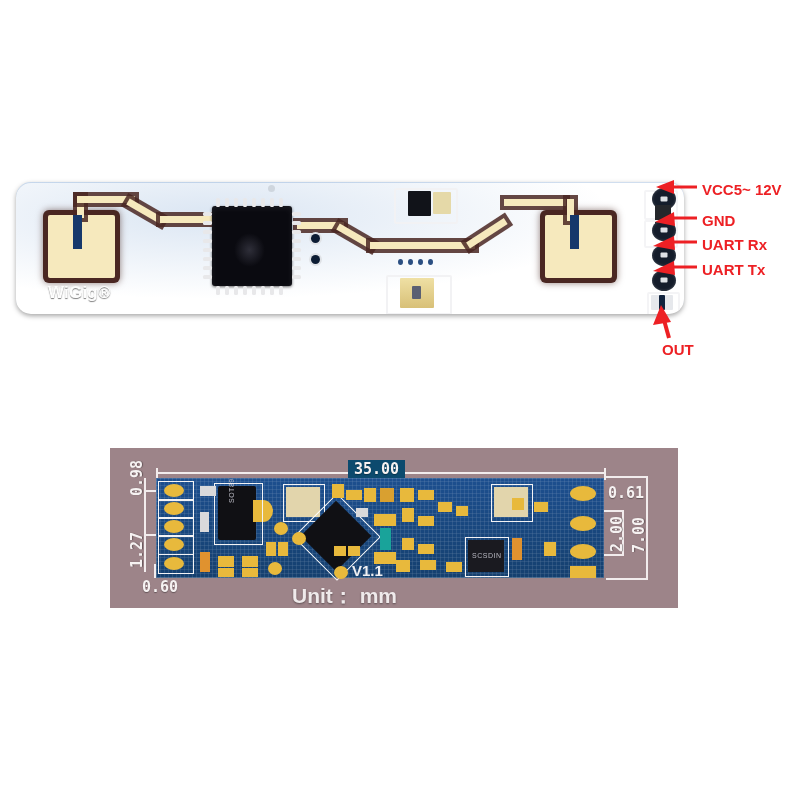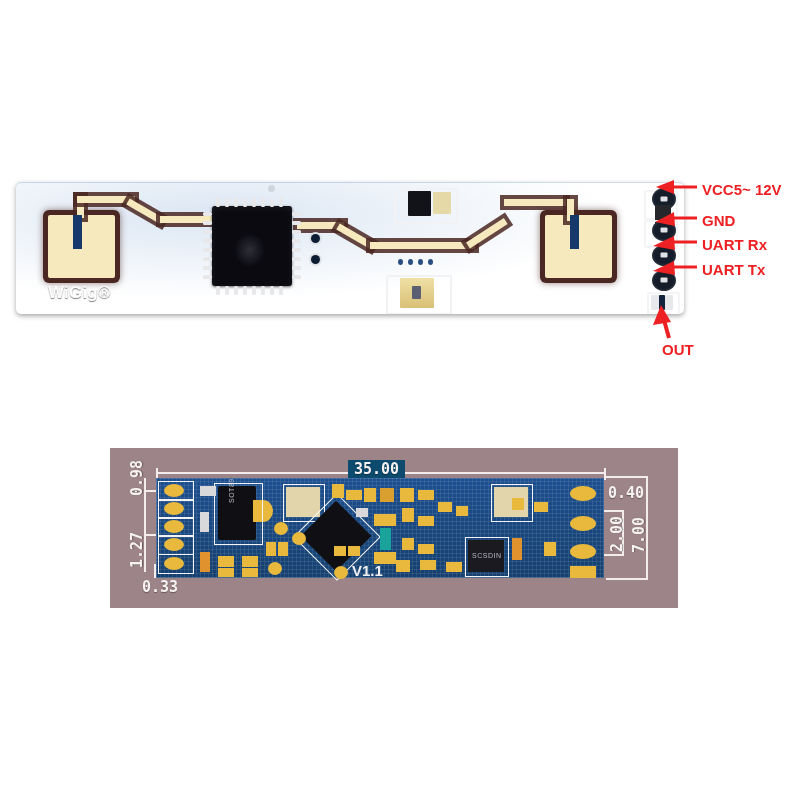--- a/index.html
+++ b/index.html
@@ -1,21 +1,21 @@
 <!DOCTYPE html>
 <html><head>
 <meta charset="utf-8">
 <style>
   html,body{margin:0;padding:0;background:#ffffff;}
   body{width:800px;height:800px;overflow:hidden;font-family:"Liberation Sans",sans-serif;}
   #root{position:relative;width:800px;height:800px;background:#fff;}
 
   
   .photo-top{position:absolute;left:16px;top:182px;width:668px;height:132px;}
-  .pcb{position:absolute;inset:0;border-radius:5px;
+  .pcb{position:absolute;inset:0;border-radius:15px;
        background:linear-gradient(178deg,#1d4madd 0%,#133766 0%,#16386b 18%,#123562 55%,#0f2d54 88%,#0d2749 100%);
        box-shadow:0 2px 5px rgba(0,0,0,.35), inset 0 1px 0 rgba(120,160,210,.35);
        overflow:hidden;}
   .pcb:before{content:"";position:absolute;inset:0;
        background:radial-gradient(ellipse at 30% 25%,rgba(90,140,200,.22),rgba(0,0,0,0) 60%);}
 
   
   .ant{position:absolute;background:#f6e9bd;border-radius:2px;
        box-shadow:0 0 0 5px #4a2722, 0 0 7px 5px rgba(60,25,20,.55);}
   .ant-l{left:32px;top:33px;width:67px;height:63px;}
@@ -317,21 +317,22 @@
         <div class="gr" style="left:178px;top:68px;width:12px;height:10px;"></div>
         <div class="gr" style="left:192px;top:68px;width:12px;height:10px;"></div>
         <div class="gp" style="left:178px;top:88px;width:14px;height:13px;"></div>
       </div>
 
       <span class="vtag" style="left:196px;top:84px;">V1.1</span>
     </div>
 
     <span class="dim" style="left:238px;top:12px;background:#0c4a6e;padding:0 6px;">35.00</span>
     <span class="dim v" style="left:520px;top:105px;transform:rotate(-90deg);">7.00</span>
-    <span class="dim" style="left:498px;top:36px;">0.40</span>
+    <span class="dim" style="left:498px;top:36px;">0.61</span>
     <span class="dim v" style="left:498px;top:104px;transform:rotate(-90deg);">2.00</span>
     <span class="dim v" style="left:18px;top:48px;transform:rotate(-90deg);">0.98</span>
     <span class="dim v" style="left:18px;top:120px;transform:rotate(-90deg);">1.27</span>
-    <span class="dim" style="left:32px;top:130px;">0.33</span>
-
+    <span class="dim" style="left:32px;top:130px;">0.60</span>
+
+    <span class="unit" style="left:182px;top:134px;">Unit： mm</span>
   </div>
 
 </div>
 
 </body></html>

